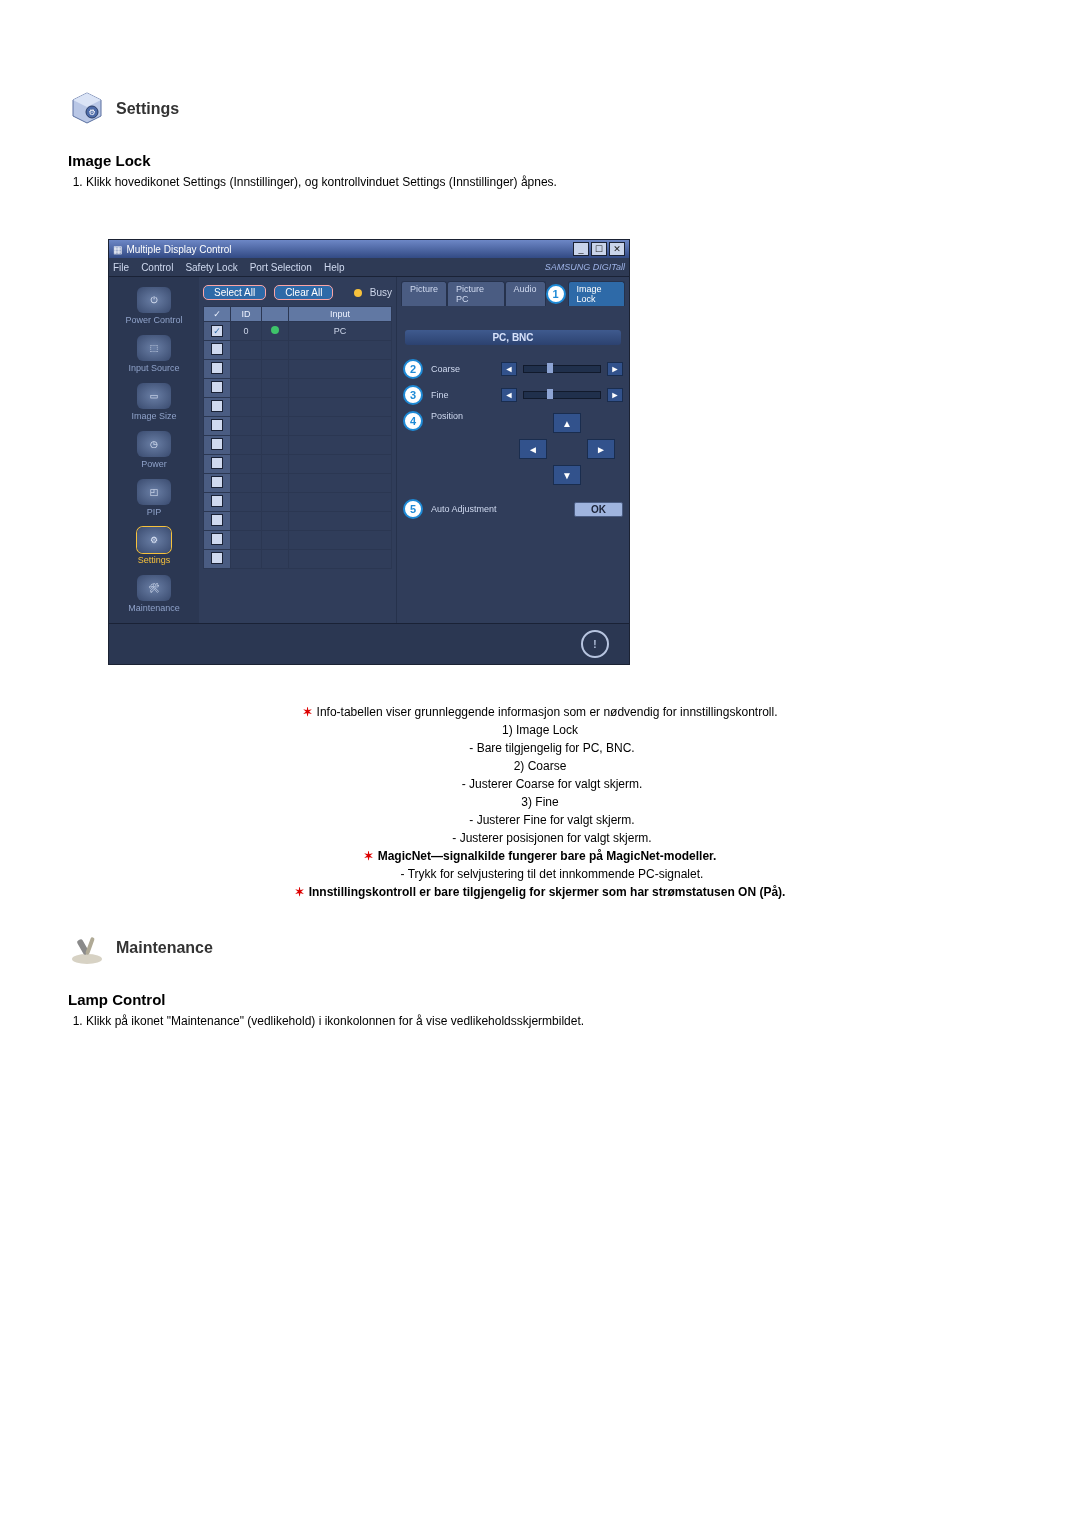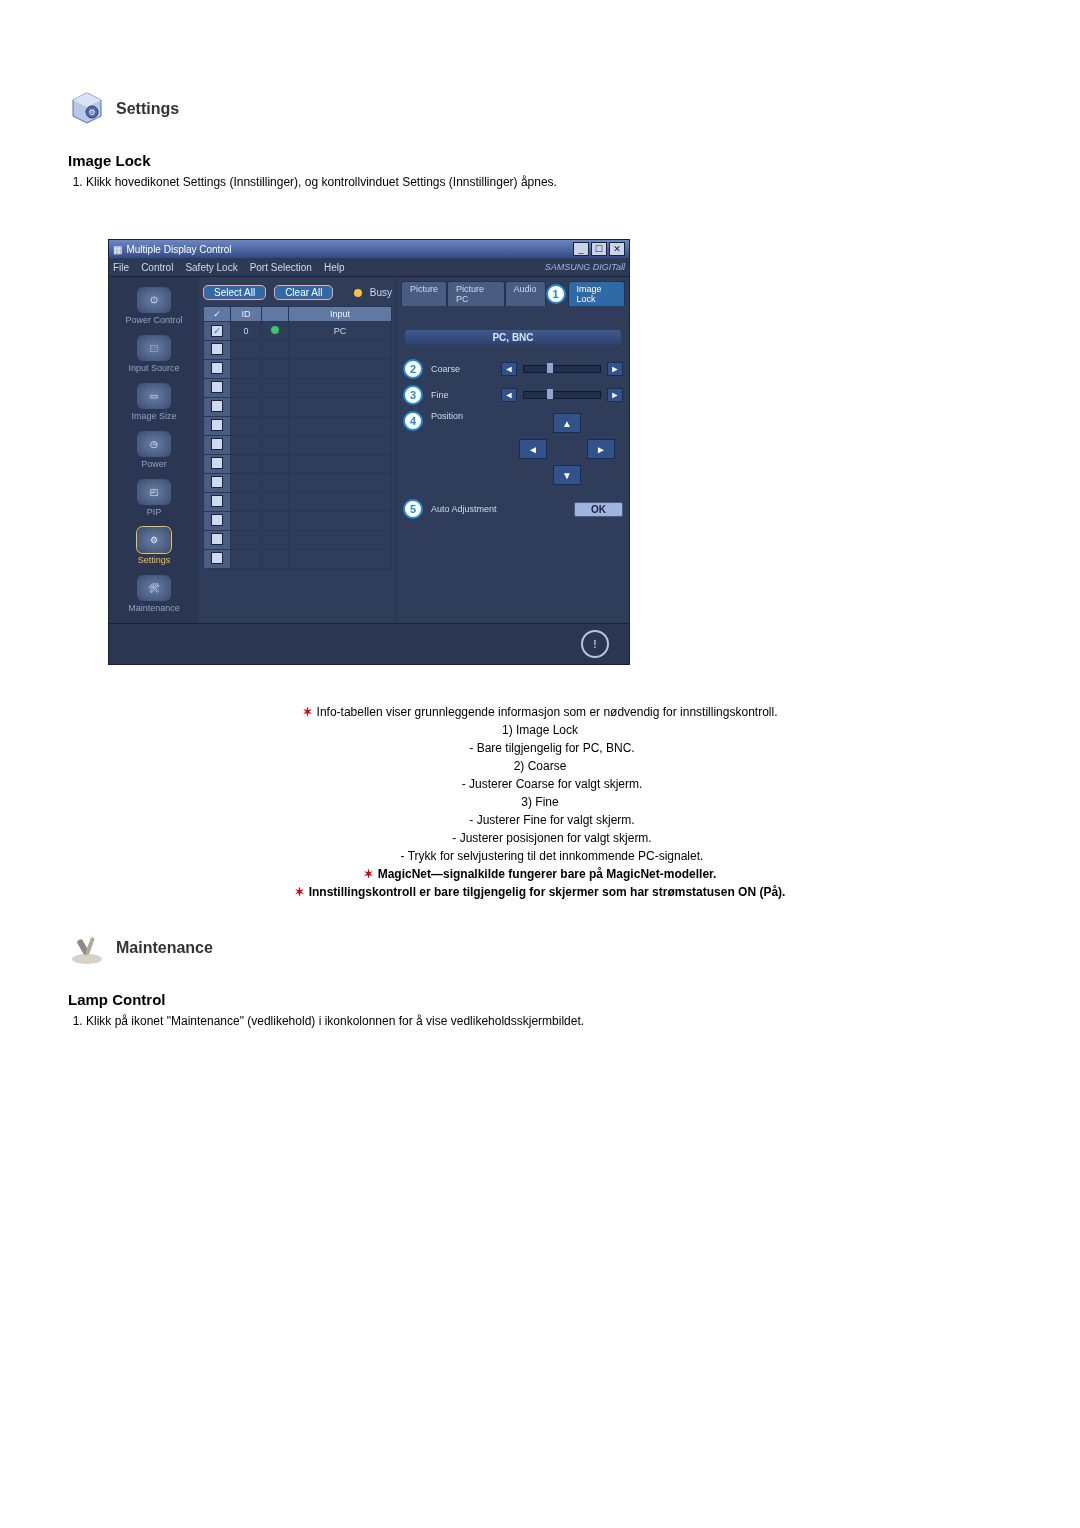--- a/index.html
+++ b/index.html
@@ -562,23 +562,23 @@
   <div class="note-line sub">- Bare tilgjengelig for PC, BNC.</div>
 
   <div class="note-line">2) <span>Coarse</span></div>
   <div class="note-line sub">- Justerer Coarse for valgt skjerm.</div>
 
   <div class="note-line">3) <span>Fine</span></div>
   <div class="note-line sub">- Justerer Fine for valgt skjerm.</div>
 
   <div class="note-line sub">- Justerer posisjonen for valgt skjerm.</div>
 
+  <div class="note-line bold"><span class="star">✶</span><span>MagicNet—signalkilde fungerer bare på MagicNet-modeller.</span></div>
+
   <div class="note-line sub">- Trykk for selvjustering til det innkommende PC-signalet.</div>
-
-  <div class="note-line bold"><span class="star">✶</span><span>MagicNet—signalkilde fungerer bare på MagicNet-modeller.</span></div>
   <div class="note-line bold"><span class="star">✶</span><span>Innstillingskontroll er bare tilgjengelig for skjermer som har strømstatusen ON (På).</span></div>
 </div>
 
 <div class="section-head">
   <div class="icon-box wrench-icon">
     <svg width="38" height="38" viewBox="0 0 38 38">
       <ellipse cx="19" cy="30" rx="15" ry="5" fill="#d7d2c4"></ellipse>
       <rect x="12" y="10" width="6" height="16" rx="2" fill="#8a8a8a" transform="rotate(-30 15 18)"></rect>
       <rect x="20" y="8" width="4" height="18" rx="2" fill="#b0aa96" transform="rotate(20 22 17)"></rect>
     </svg>

